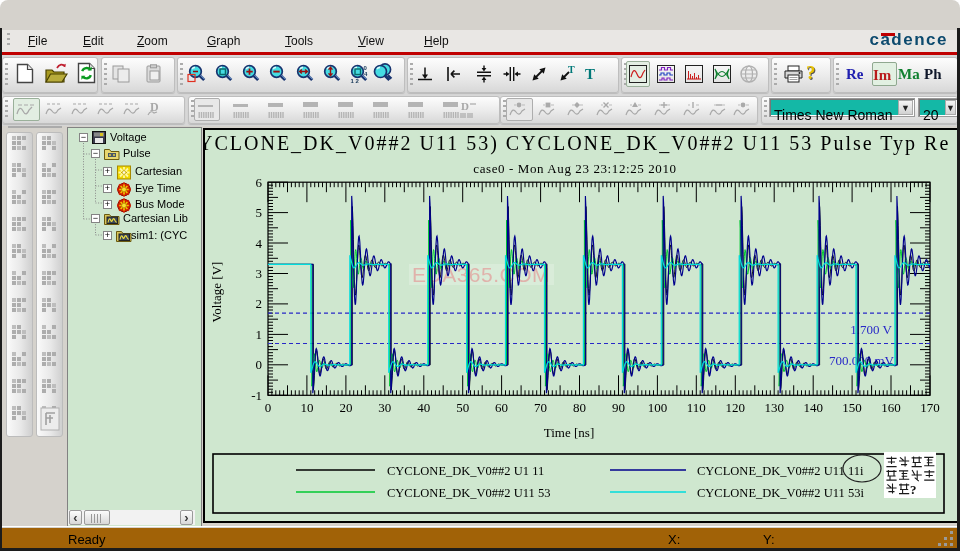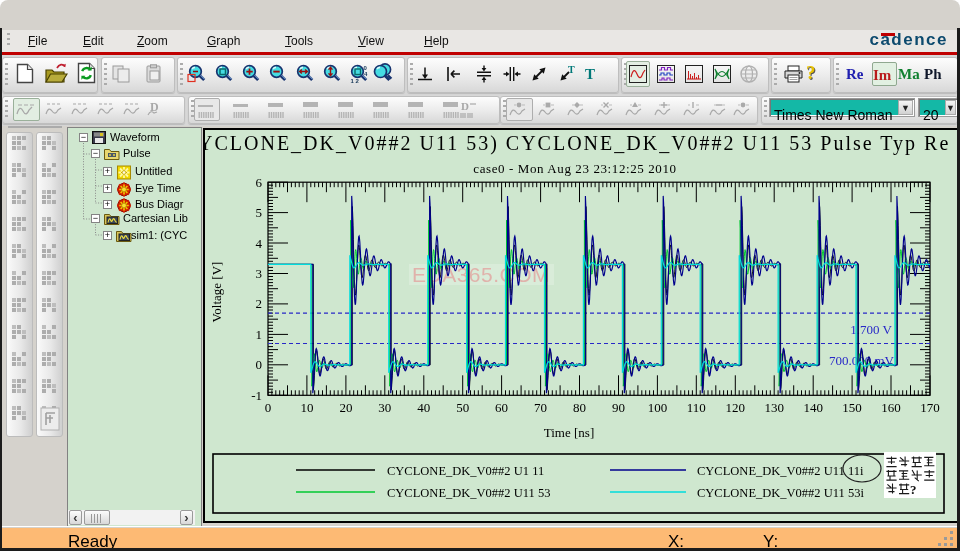--- a/index.html
+++ b/index.html
@@ -39,21 +39,21 @@
   background:linear-gradient(90deg,#fafafa,#e8e8e8 55%,#cfcfcf)}
 #treepanel{position:absolute;left:67px;top:127px;width:135px;height:400px;
   border:1px solid #828282;background:#cfe7cf;overflow:hidden}
 .trow{position:absolute;font-size:11px;color:#000;white-space:nowrap}
 .ebox{position:absolute;width:9px;height:9px;background:#fff;border:1px solid #848484;font-size:9px;line-height:7px;text-align:center;color:#000}
 #tscroll{position:absolute;left:0px;bottom:1px;width:127px;height:15px;background:#f2f2f2}
 .sbtn{position:absolute;top:0;width:13px;height:15px;border:1px solid #9a9a9a;border-radius:2px;
   background:linear-gradient(180deg,#fcfcfc,#d8d8d8);color:#3a3a3a;font-size:13px;font-weight:bold;text-align:center;line-height:13px}
 #plotpanel{position:absolute;left:203px;top:128px;width:757px;height:395px;
   border:2px solid #000;border-right:none;background:#cfe7cf}
-#statusbar{position:absolute;left:2px;top:528px;width:956px;height:20px;background:#fdba74;font-size:17px;color:#000}
+#statusbar{position:absolute;left:2px;top:528px;width:956px;height:20px;background:#a16207;font-size:13px;color:#000}
 </style></head>
 <body>
 <div id="win">
   <div id="edgeL"></div>
     <div id="edgeR"></div>
     <div id="edgeB"></div>
   <div id="menubar">
     <div class="grip" style="left:5px;top:3px;height:15px"></div>
     <span class="mi" style="left:26px"><u>F</u>ile</span>
     <span class="mi" style="left:81px"><u>E</u>dit</span>
@@ -637,53 +637,53 @@
           <path d="M27.5 91v16"></path>
         </g>
       </svg>
       <div class="ebox" style="left:11px;top:5px">−</div>
       <svg class="ti" style="left:24px;top:3px" width="14" height="13">
         <rect x="0.5" y="0.5" width="13" height="12" fill="#3a3a4a" stroke="#111"></rect>
         <rect x="3" y="7" width="8" height="5" fill="#e8e8e8"></rect>
         <rect x="2" y="1.5" width="10" height="4" fill="#888"></rect>
         <rect x="8" y="2" width="3" height="3" fill="#d8c020"></rect>
       </svg>
-      <div class="trow" style="left:42px;top:3px">Waveform</div>
+      <div class="trow" style="left:42px;top:3px">Voltage</div>
       <div class="ebox" style="left:23px;top:21px">−</div>
       <svg class="ti" style="left:36px;top:19px" width="16" height="13">
         <path d="M0.5 12.5V2.5h5l1.5 2h8v8z" fill="#e8d870" stroke="#6a5a10"></path>
         <rect x="4" y="6" width="8" height="4" fill="#485868"></rect>
         <circle cx="6" cy="8" r="1" fill="#e8d040"></circle>
         <circle cx="10" cy="8" r="1" fill="#e8d040"></circle>
       </svg>
       <div class="trow" style="left:55px;top:19px">Pulse</div>
       <div class="ebox" style="left:35px;top:39px">+</div>
       <svg class="ti" style="left:48px;top:37px" width="16" height="15">
         <rect x="1.5" y="1" width="13" height="13" fill="#f0d800" stroke="#a88a00" stroke-width="1"></rect>
         <path d="M8 2v11M2.5 7.5h11M4 3.5l8 8M12 3.5l-8 8" stroke="#fff8a0" stroke-width="1.8"></path>
         <path d="M8 4.5v6M5 7.5h6" stroke="#c8a800" stroke-width="1"></path>
         <circle cx="8" cy="7.5" r="1.8" fill="#fffbe0" stroke="#c8a800" stroke-width="0.8"></circle>
       </svg>
-      <div class="trow" style="left:67px;top:37px">Untitled</div>
+      <div class="trow" style="left:67px;top:37px">Cartesian</div>
       <div class="ebox" style="left:35px;top:56px">+</div>
       <svg class="ti" style="left:48px;top:54px" width="16" height="15">
         <circle cx="8" cy="7.5" r="6.3" fill="#d42000" stroke="#8a1000" stroke-width="1"></circle>
         <path d="M8 0.5v14M1 7.5h14M3 2.5l10 10M13 2.5l-10 10" stroke="#d42000" stroke-width="2"></path>
         <path d="M8 2.5v10M3.2 7.5h9.6M4.6 4l6.8 7M11.4 4l-6.8 7" stroke="#f0c800" stroke-width="1.6"></path>
         <circle cx="8" cy="7.5" r="2.4" fill="#f8e030" stroke="#b08000" stroke-width="0.8"></circle>
       </svg>
       <div class="trow" style="left:67px;top:54px">Eye Time</div>
       <div class="ebox" style="left:35px;top:72px">+</div>
       <svg class="ti" style="left:48px;top:70px" width="16" height="15">
         <circle cx="8" cy="7.5" r="6.3" fill="#d42000" stroke="#8a1000" stroke-width="1"></circle>
         <path d="M8 0.5v14M1 7.5h14M3 2.5l10 10M13 2.5l-10 10" stroke="#d42000" stroke-width="2"></path>
         <path d="M8 2.5v10M3.2 7.5h9.6M4.6 4l6.8 7M11.4 4l-6.8 7" stroke="#f0c800" stroke-width="1.6"></path>
         <circle cx="8" cy="7.5" r="2.4" fill="#f8e030" stroke="#b08000" stroke-width="0.8"></circle>
       </svg>
-      <div class="trow" style="left:67px;top:70px">Bus Diagr</div>
+      <div class="trow" style="left:67px;top:70px">Bus Mode</div>
       <div class="ebox" style="left:23px;top:86px">−</div>
       <svg class="ti" style="left:36px;top:84px" width="16" height="13">
         <path d="M0.5 12.5V2.5h5l1.5 2h8v8z" fill="#d8c45a" stroke="#6a5a10"></path>
         <rect x="3" y="5" width="10.5" height="6.5" fill="#3c4858" stroke="#222"></rect>
         <path d="M4 10.5 C5 6,5.8 6,6.8 8.5 C7.3 9.8,7.8 9.8,8.3 8.5 C9.3 6,10 6,11 8.5 L12.5 10.5" stroke="#f0e040" stroke-width="1.1" fill="none"></path>
       </svg>
       <div class="trow" style="left:55px;top:84px">Cartesian Lib</div>
       <div class="ebox" style="left:35px;top:103px">+</div>
       <svg class="ti" style="left:48px;top:101px" width="16" height="13">
         <path d="M0.5 12.5V2.5h5l1.5 2h8v8z" fill="#d8c45a" stroke="#6a5a10"></path>

